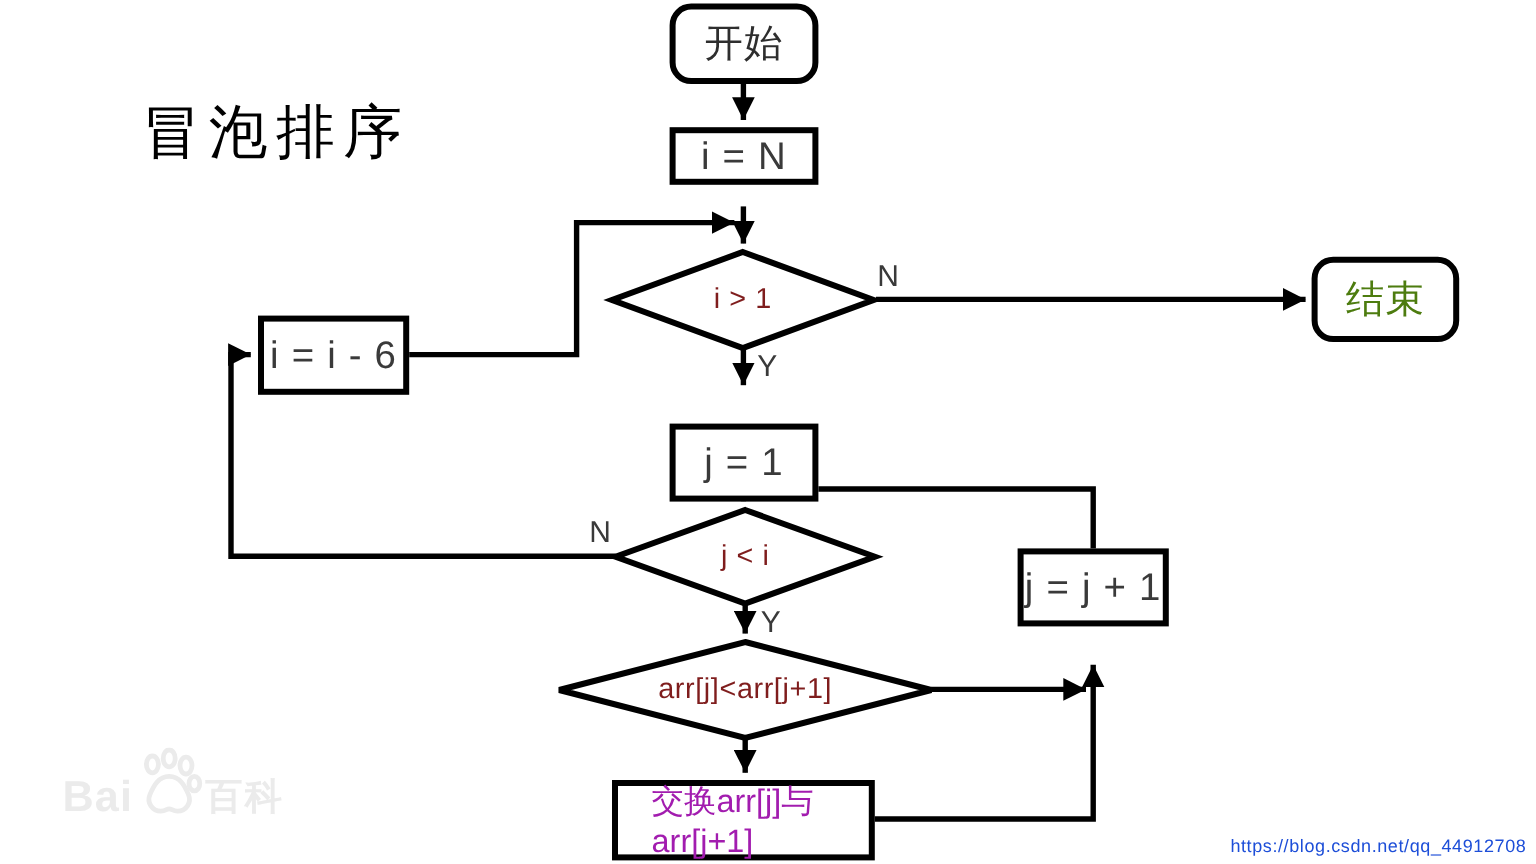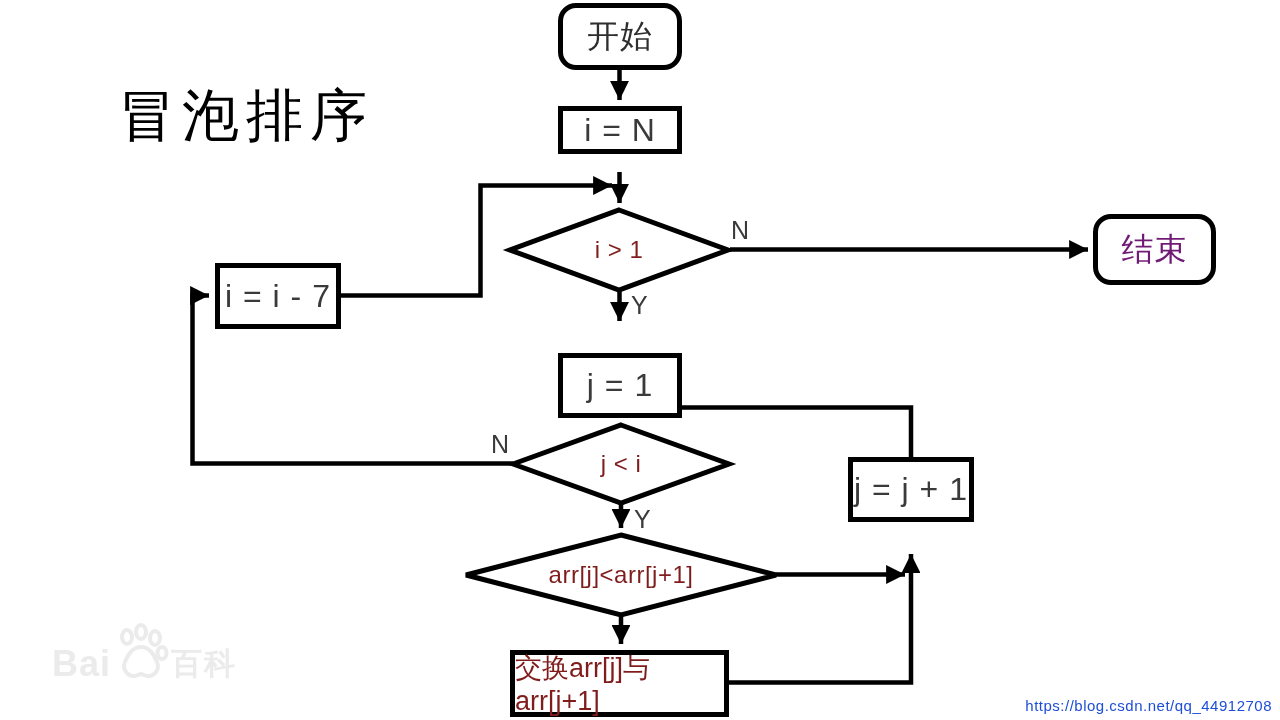--- a/index.html
+++ b/index.html
@@ -16,21 +16,21 @@
   .rounded{border-radius:18px;}
   .dtext{
     position:absolute;z-index:2;display:flex;align-items:center;justify-content:center;
     color:#7f1d1d;font-size:24px;letter-spacing:0.5px;background:transparent;
   }
   .branch{
     position:absolute;z-index:2;color:#3a3a3a;font-size:25px;
   }
   #page-title{
     position:absolute;left:118px;top:78px;z-index:2;
-    color:#000;font-size:57px;letter-spacing:7px;font-weight:500;
+    color:#000;font-size:49px;letter-spacing:7px;font-weight:500;
   }
   #wm-baidu{
     position:absolute;left:52px;top:643px;z-index:1;display:flex;align-items:center;
     user-select:none;
   }
   #wm-baidu .bai{font-size:36px;font-weight:bold;letter-spacing:1px;}
   #wm-baidu .baike{font-size:31px;font-weight:bold;letter-spacing:2px;}
   #wm-csdn{
     position:absolute;right:8px;bottom:6px;z-index:1;font-size:15px;letter-spacing:0.5px;
   }
@@ -71,37 +71,37 @@
 
   <div class="node rounded" style="left:558px;top:3px;width:124px;height:67px;">
     <span style="color:#2e2e2e;">开始</span>
   </div>
 
   <div class="node" style="left:558px;top:106px;width:124px;height:48px;">
     <span>i = N</span>
   </div>
 
   <div class="node rounded" style="left:1093px;top:214px;width:123px;height:71px;">
-    <span style="color:#701a75;">结束</span>
+    <span style="color:#4d7c0f;">结束</span>
   </div>
 
   <div class="node" style="left:215px;top:263px;width:126px;height:66px;">
-    <span>i = i - 7</span>
+    <span>i = i - 6</span>
   </div>
 
   <div class="node" style="left:558px;top:327px;width:124px;height:65px;margin-top:26px;">
     <span>j = 1</span>
   </div>
 
   <div class="node" style="left:848px;top:457px;width:126px;height:65px;">
     <span>j = j + 1</span>
   </div>
 
   <div class="node" style="left:510px;top:650px;width:219px;height:67px;font-size:27px;letter-spacing:0;">
-    <span style="color:#7f1d1d;">交换arr[j]与arr[j+1]</span>
+    <span style="color:#a21caf;padding-left:28px;">交换arr[j]与arr[j+1]</span>
   </div>
 
   <div class="dtext" style="left:510px;top:212px;width:218px;height:76px;">i &gt; 1</div>
   <div class="dtext" style="left:513px;top:427px;width:216px;height:74px;">j &lt; i</div>
   <div class="dtext" style="left:466px;top:537px;width:310px;height:76px;">arr[j]&lt;arr[j+1]</div>
 
   <div class="branch" style="left:731px;top:216px;">N</div>
   <div class="branch" style="left:631px;top:291px;">Y</div>
   <div class="branch" style="left:491px;top:430px;">N</div>
   <div class="branch" style="left:634px;top:505px;">Y</div>

